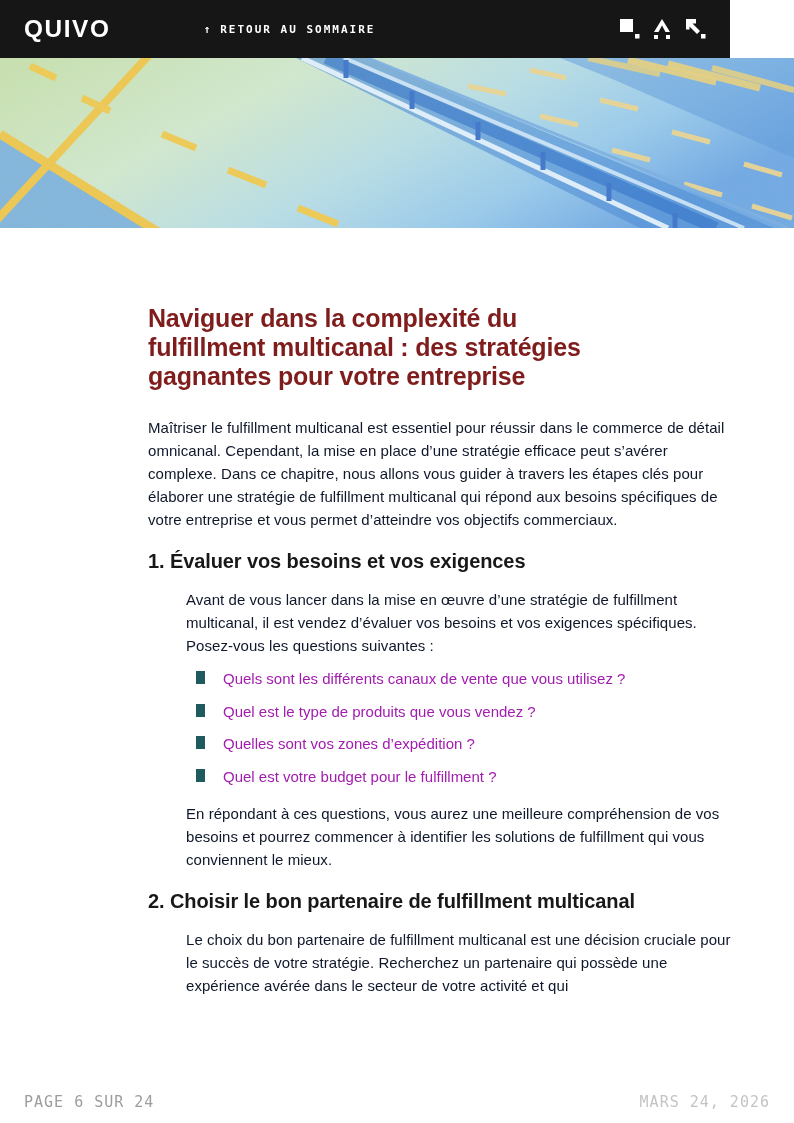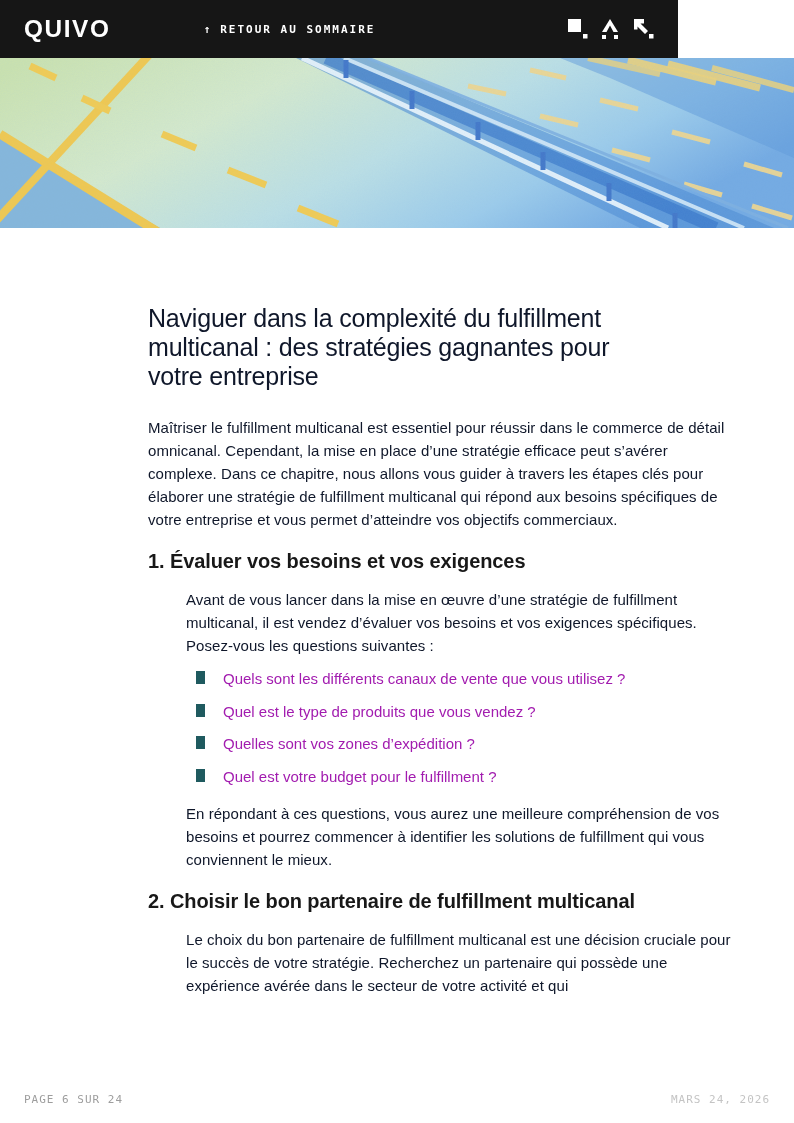--- a/index.html
+++ b/index.html
@@ -4,21 +4,21 @@
 <style>
   html,body{margin:0;padding:0;}
   body{
     width:794px;height:1123px;position:relative;overflow:hidden;
     background:#ffffff;
     font-family:"Liberation Sans", sans-serif;
     -webkit-font-smoothing:antialiased;
   }
   
   .topbar{
-    position:absolute;top:0;left:0;width:678px;height:58px;
+    position:absolute;top:0;left:0;width:730px;height:58px;
     background:#161616;display:flex;align-items:center;
   }
   .logo{
     margin-left:24px;color:#ffffff;font-size:23px;font-weight:800;
     letter-spacing:1.5px;transform:scaleX(1.06);transform-origin:left center;
     cursor:default;
   }
   .back-link{
     margin-left:98px;display:flex;align-items:center;gap:8px;
     color:#ffffff;font-family:"DejaVu Sans Mono", monospace;
@@ -32,21 +32,21 @@
   .hero{position:absolute;top:58px;left:0;width:794px;height:170px;overflow:hidden;}
   .hero svg{display:block;}
   
   .content{position:absolute;left:148px;top:254px;width:592px;color:#3d3d3d;}
   .chapter-label{
     font-family:"DejaVu Sans Mono", monospace;font-size:13px;color:#6f6f6f;
     letter-spacing:2px;
   }
   .page-title{
     margin-top:50px;max-width:492px;
-    font-size:25px;line-height:29px;font-weight:400;color:#0f172a;
+    font-size:25px;line-height:29px;font-weight:700;color:#7f1d1d;
     letter-spacing:-0.2px;
   }
   .para{
     font-size:15px;line-height:23px;color:#0f172a;letter-spacing:0.05px;
   }
   .intro{margin-top:25px;}
   .section-heading{
     margin-top:19px;font-size:20px;font-weight:600;color:#181818;letter-spacing:-0.1px;
   }
   .indent{margin-left:38px;width:554px;}
@@ -56,21 +56,21 @@
   .bullet-square{
     width:9px;height:13px;background:#1f5a5f;flex:0 0 auto;
     margin-top:3px;margin-left:10px;
   }
   .bullet-text{margin-left:18px;font-size:15px;line-height:21.7px;color:#a21caf;}
   .outro{margin-top:14px;}
   .lead-2{margin-top:14px;}
   
   .footer{
     position:absolute;left:0;bottom:14px;width:794px;height:16px;
-    font-family:"DejaVu Sans Mono", monospace;font-size:11px;letter-spacing:1px;
+    font-family:"DejaVu Sans Mono", monospace;font-size:15px;letter-spacing:1px;
   }
   .footer .page-num{position:absolute;left:24px;color:#9d9d9d;}
   .footer .date{position:absolute;right:24px;color:#c4c4c4;}
 </style>
 </head>
 <body>
 
 <div class="topbar">
   <div class="logo">QUIVO</div>
   <a class="back-link">

